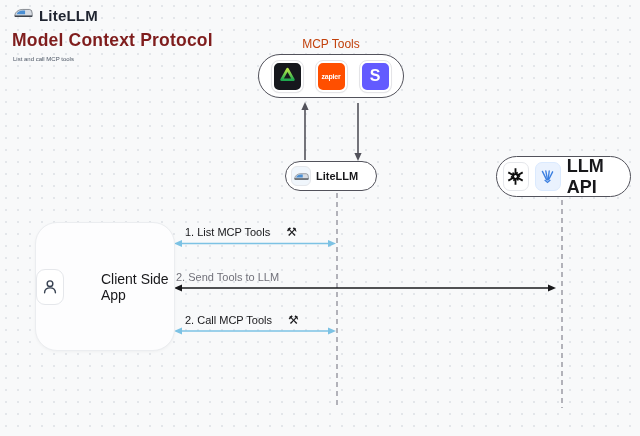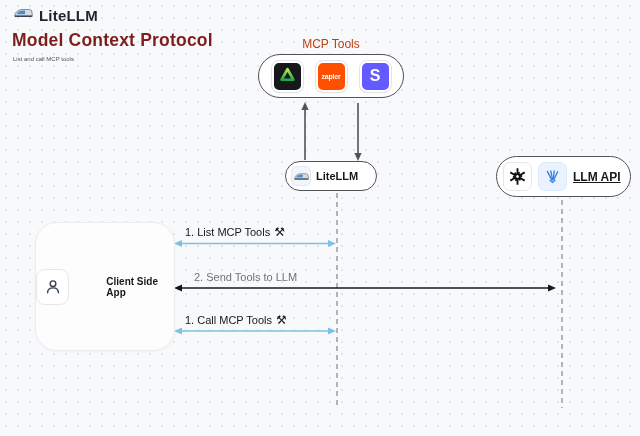--- a/index.html
+++ b/index.html
@@ -39,43 +39,43 @@
   .tile-stripe{ background:#635bff; color:#fff; font-size:16px; font-weight:700; }
 
   
   .pill {
     background:#fff; border:1.5px solid #52525b; border-radius:22px;
     display:flex; align-items:center;
   }
   .node-litellm { left:285px; top:161px; width:92px; height:30px; gap:5px; padding-left:5px; border-radius:17px; }
   .node-litellm .node-label { font-size:11px; font-weight:600; }
   .node-llm { left:496px; top:156px; width:135px; height:41px; gap:6px; padding-left:6px; }
-  .node-llm .node-label { font-size:12px; font-weight:600;text-decoration:underline; }
+  .node-llm .node-label { font-size:18px; font-weight:600; }
   .chip {
     border-radius:6px; display:flex; align-items:center; justify-content:center;
     background:#fff; border:1px solid #e5e7eb;
   }
   .chip-sm { width:20px; height:20px; background:#f0f6fc; }
   .chip-md { width:29px; height:29px; border-radius:7px; }
   .chip-blue { background:#eaf2fe; border-color:#dbeafe; }
 
   
   .client-card {
     left:35px; top:222px; width:140px; height:129px;
     background:#fdfdfe; border:1px solid #ebedf0; border-radius:22px;
     box-shadow:0 1px 3px rgba(0,0,0,.04);
     display:flex; align-items:center; justify-content:center; gap:8px;
   }
   .chip-person { width:36px; height:36px; border-radius:9px; }
-  .client-label { font-size:10px; font-weight:700; color:#18181b;padding-left:29px; }
-
-  
-  .step-label { font-size:11px; display:flex; align-items:center; gap:4px; white-space:nowrap; }
+  .client-label { font-size:14px; font-weight:400; color:#18181b;padding-left:29px; }
+
+  
+  .step-label { font-size:11px; display:flex; align-items:center; gap:16px; white-space:nowrap; }
   .step-1 { left:185px; top:226px; color:#18181b; }
-  .step-2 { left:194px; top:271px; color:#71717a;text-align:center; }
+  .step-2 { left:176px; top:271px; color:#71717a;text-align:center; }
   .step-3 { left:185px; top:314px; color:#18181b; }
   .tool-glyph { font-size:12px; line-height:1; color:#18181b; }
 
   svg.connectors { left:0; top:0; pointer-events:none; }
 </style>
 </head>
 <body>
 
 <svg class="abs connectors" width="640" height="436" viewBox="0 0 640 436">
 
@@ -208,15 +208,15 @@
 </div>
 
 <div class="abs step-label step-1">
   <span>1. List MCP Tools</span>
   <span class="tool-glyph">⚒</span>
 </div>
 <div class="abs step-label step-2">
   <span>2. Send Tools to LLM</span>
 </div>
 <div class="abs step-label step-3">
-  <span>1. Call MCP Tools</span>
+  <span>2. Call MCP Tools</span>
   <span class="tool-glyph">⚒</span>
 </div>
 
 </body></html>

